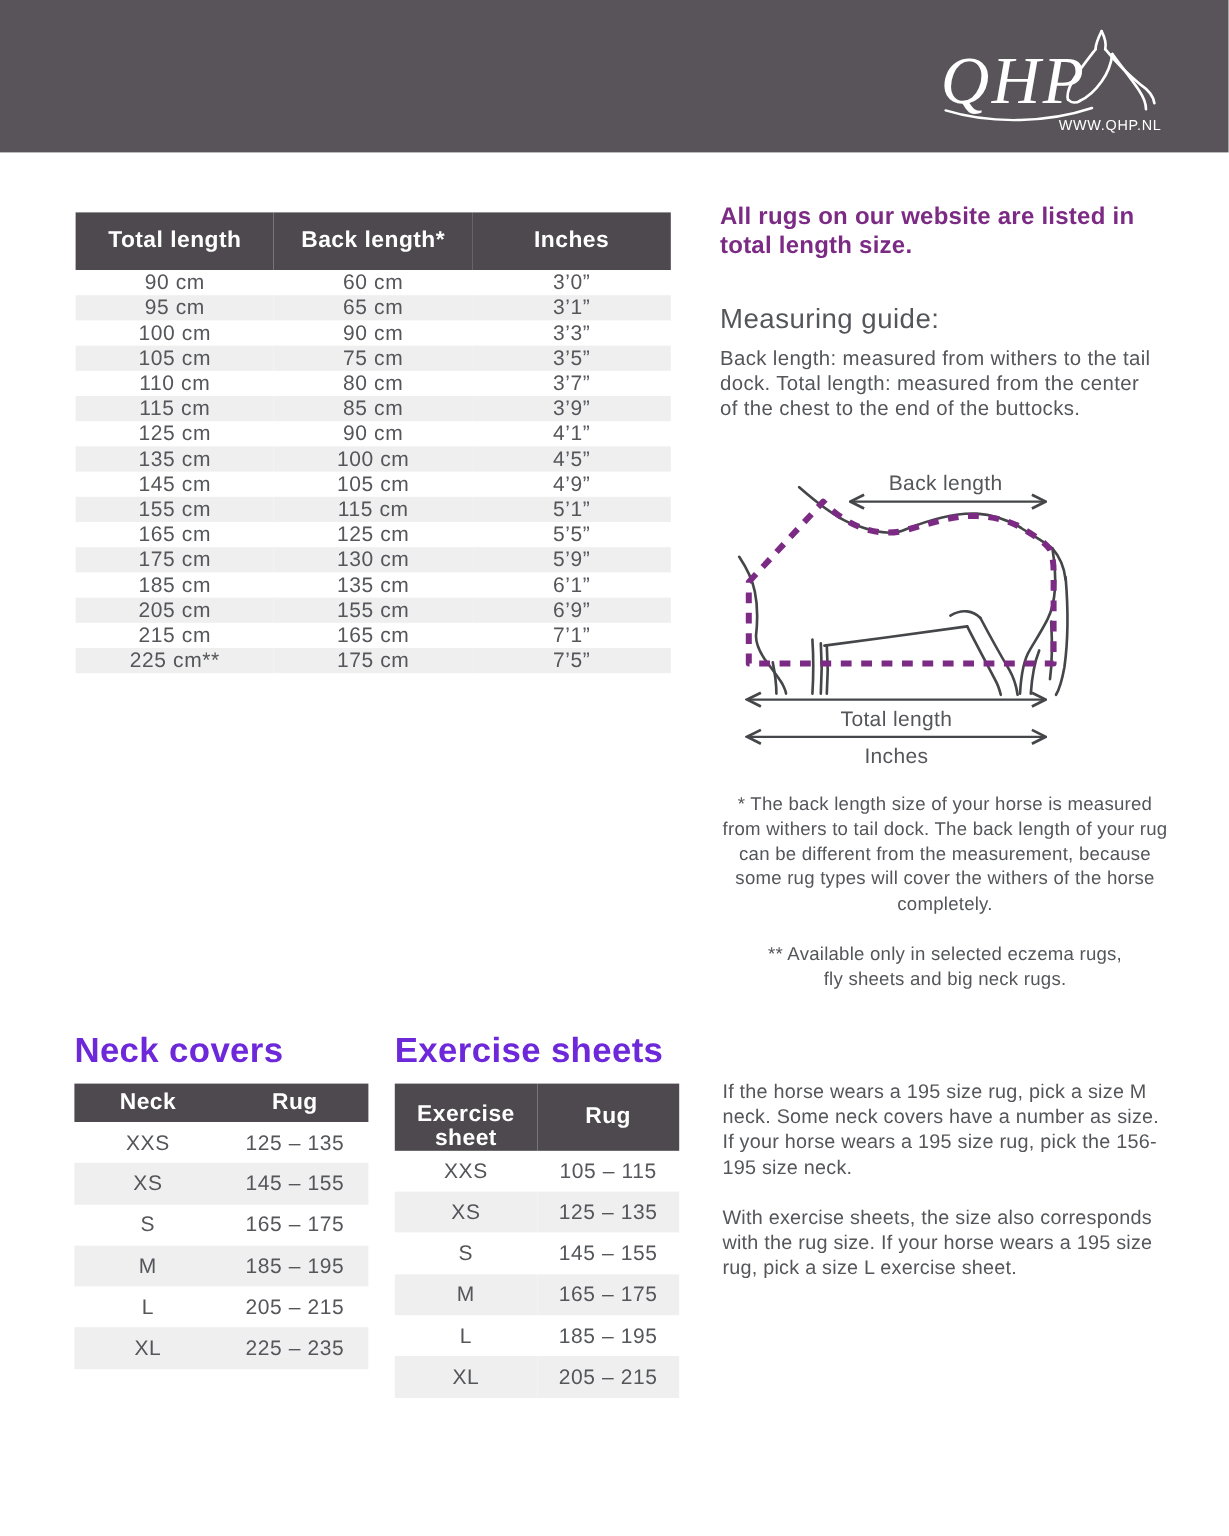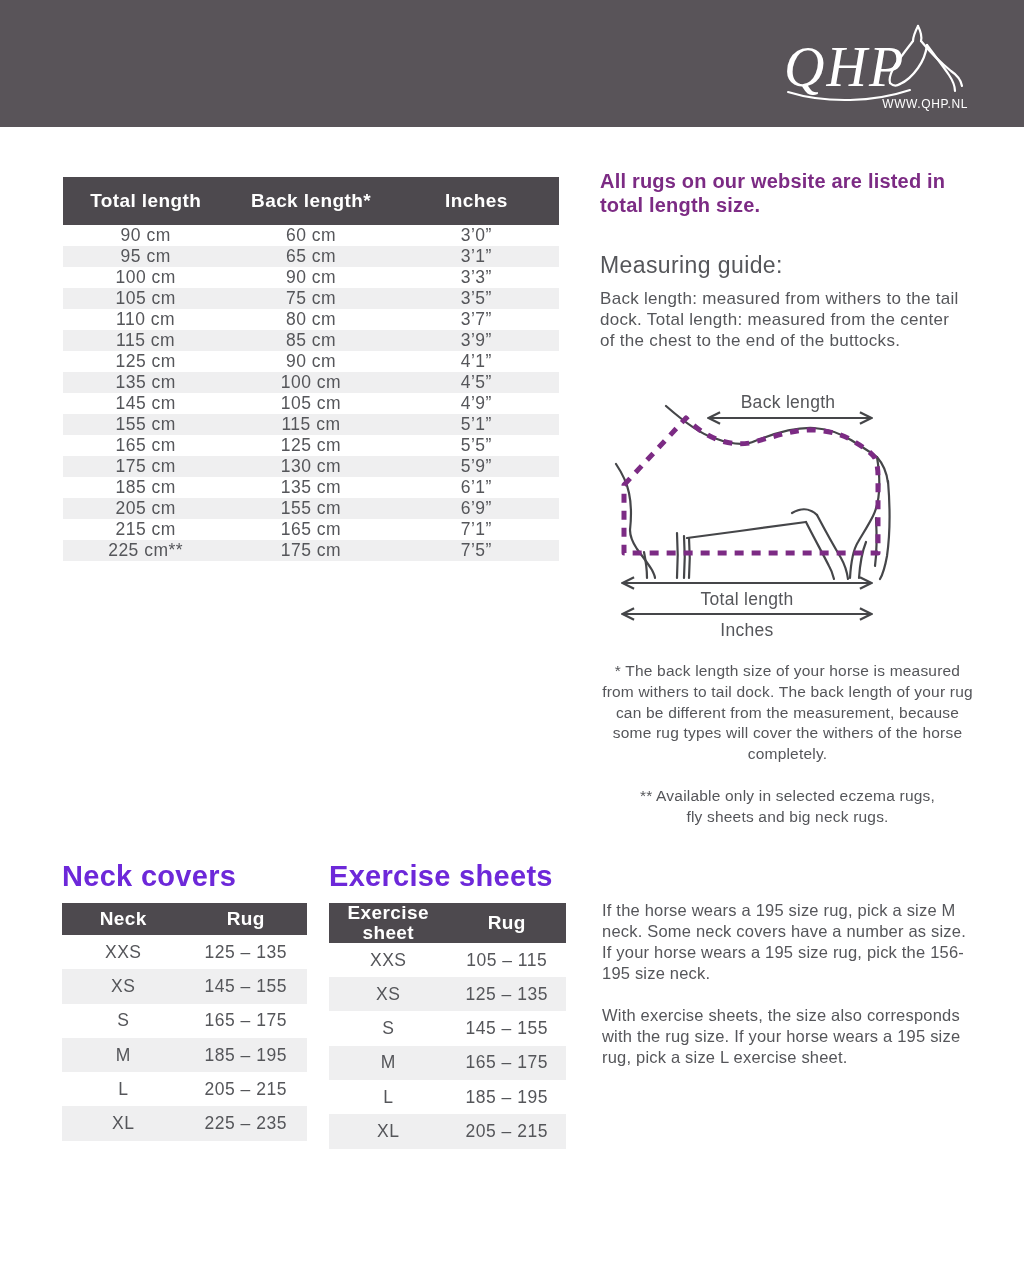--- a/index.html
+++ b/index.html
@@ -31,21 +31,21 @@
 
   .main-table-wrap { position:absolute; left:63px; top:177px; width:496px; }
   .main-table th { height:48px; }
   .main-table td { height:21px; }
 
   .sub-table-wrap { position:absolute; top:903px; }
   .neck-wrap { left:62px;  width:245px; }
   .exer-wrap { left:329px; width:237px; }
   .sub-table th { height:32px; line-height:1.05; }
   .sub-table td { height:34.3px; }
-  .th-wrap { display:inline-block; max-width:86px; }
+  .th-wrap { display:inline-block; max-width:86px;margin-top:16px; }
 
   .section-title {
     position:absolute; top:860px; color:#6d28d9; font-weight:700;
     font-size:29px; letter-spacing:0.3px; white-space:nowrap;
   }
   .neck-title { left:62px; }
   .exer-title { left:329px; }
 
   
   .intro-heading {

